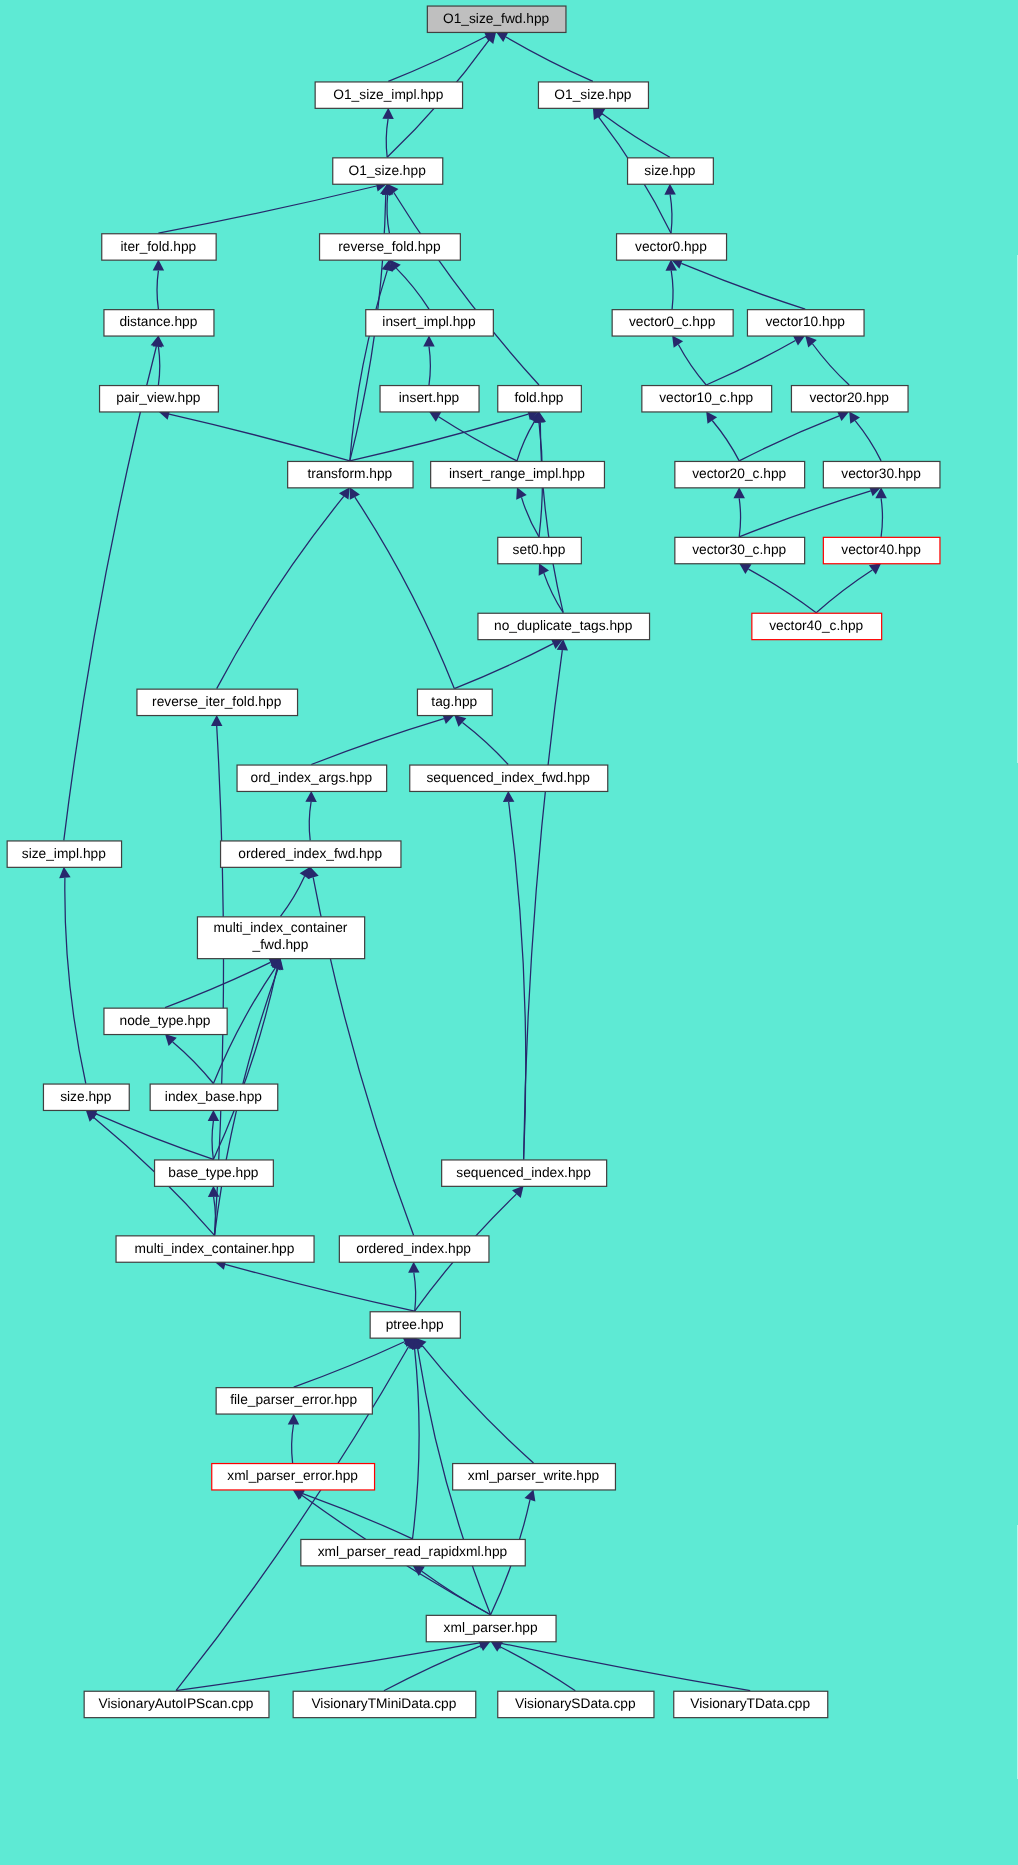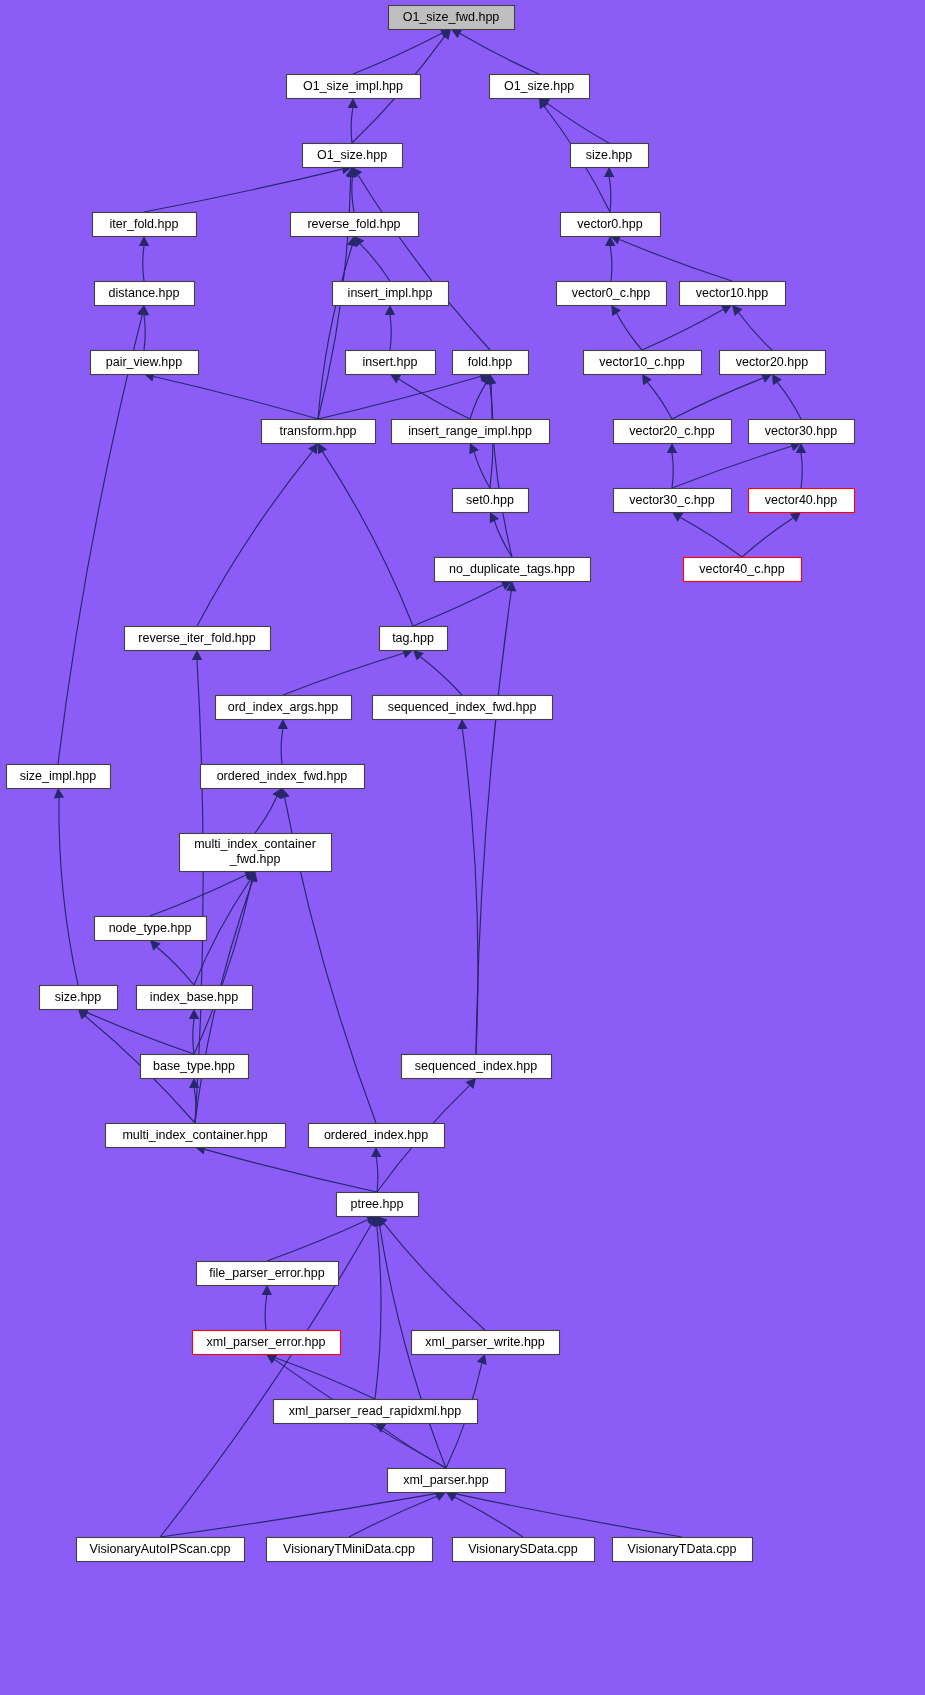--- a/index.html
+++ b/index.html
@@ -1,17 +1,17 @@
 <!DOCTYPE html>
 <html><head>
 <meta charset="utf-8">
 <style>
   html,body{margin:0;padding:0;background:#ffffff;}
   body{font-family:"Liberation Sans", sans-serif;}
-  #stage{position:relative;width:925px;height:1695px;background:#8b5cf6;overflow:hidden;}
+  #stage{position:relative;width:925px;height:1695px;background:#5eead4;overflow:hidden;}
   svg.graph{position:absolute;left:0;top:0;width:925px;height:1695px;}
   .node-label{
     font-family:"Liberation Sans", sans-serif;
     font-size:12.5px;
     fill:#000000;
     text-anchor:middle;
     dominant-baseline:middle;
     pointer-events:none;
     white-space:pre;
   }

